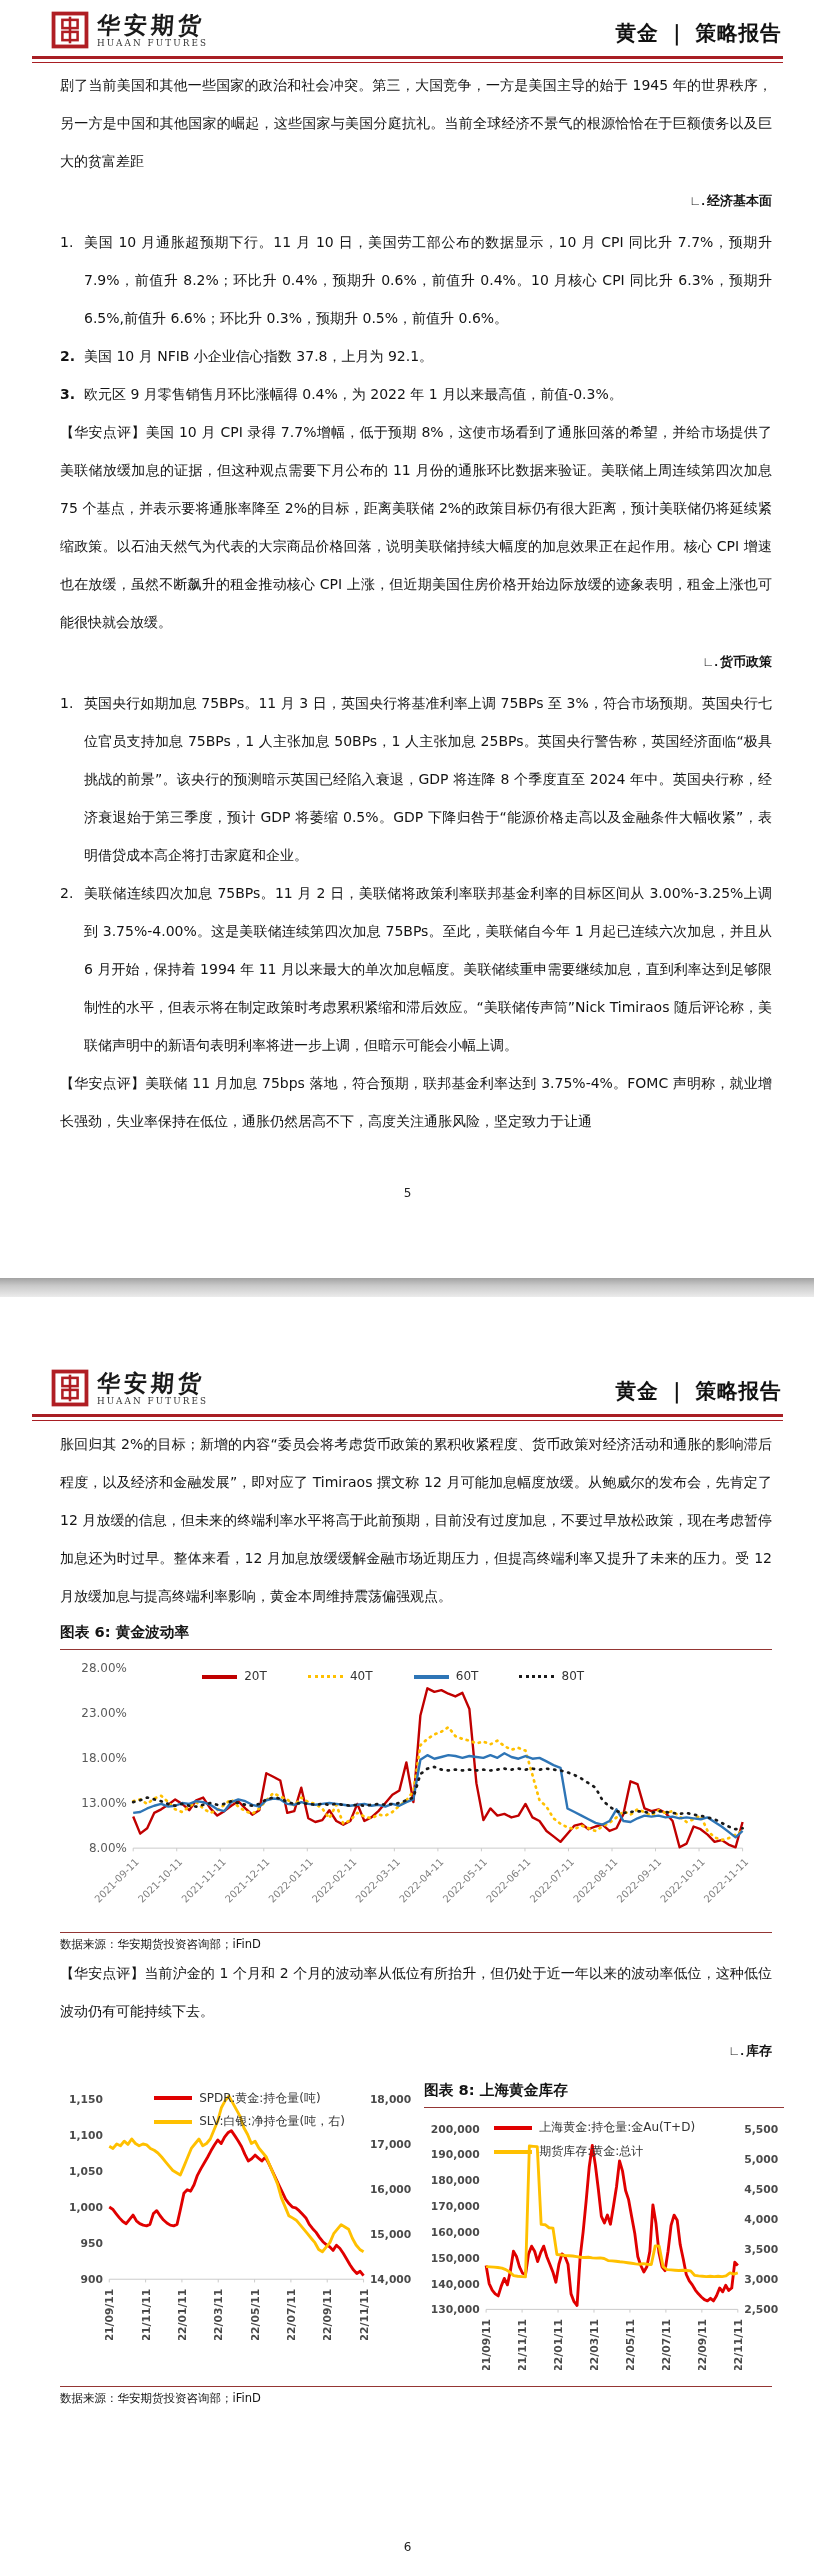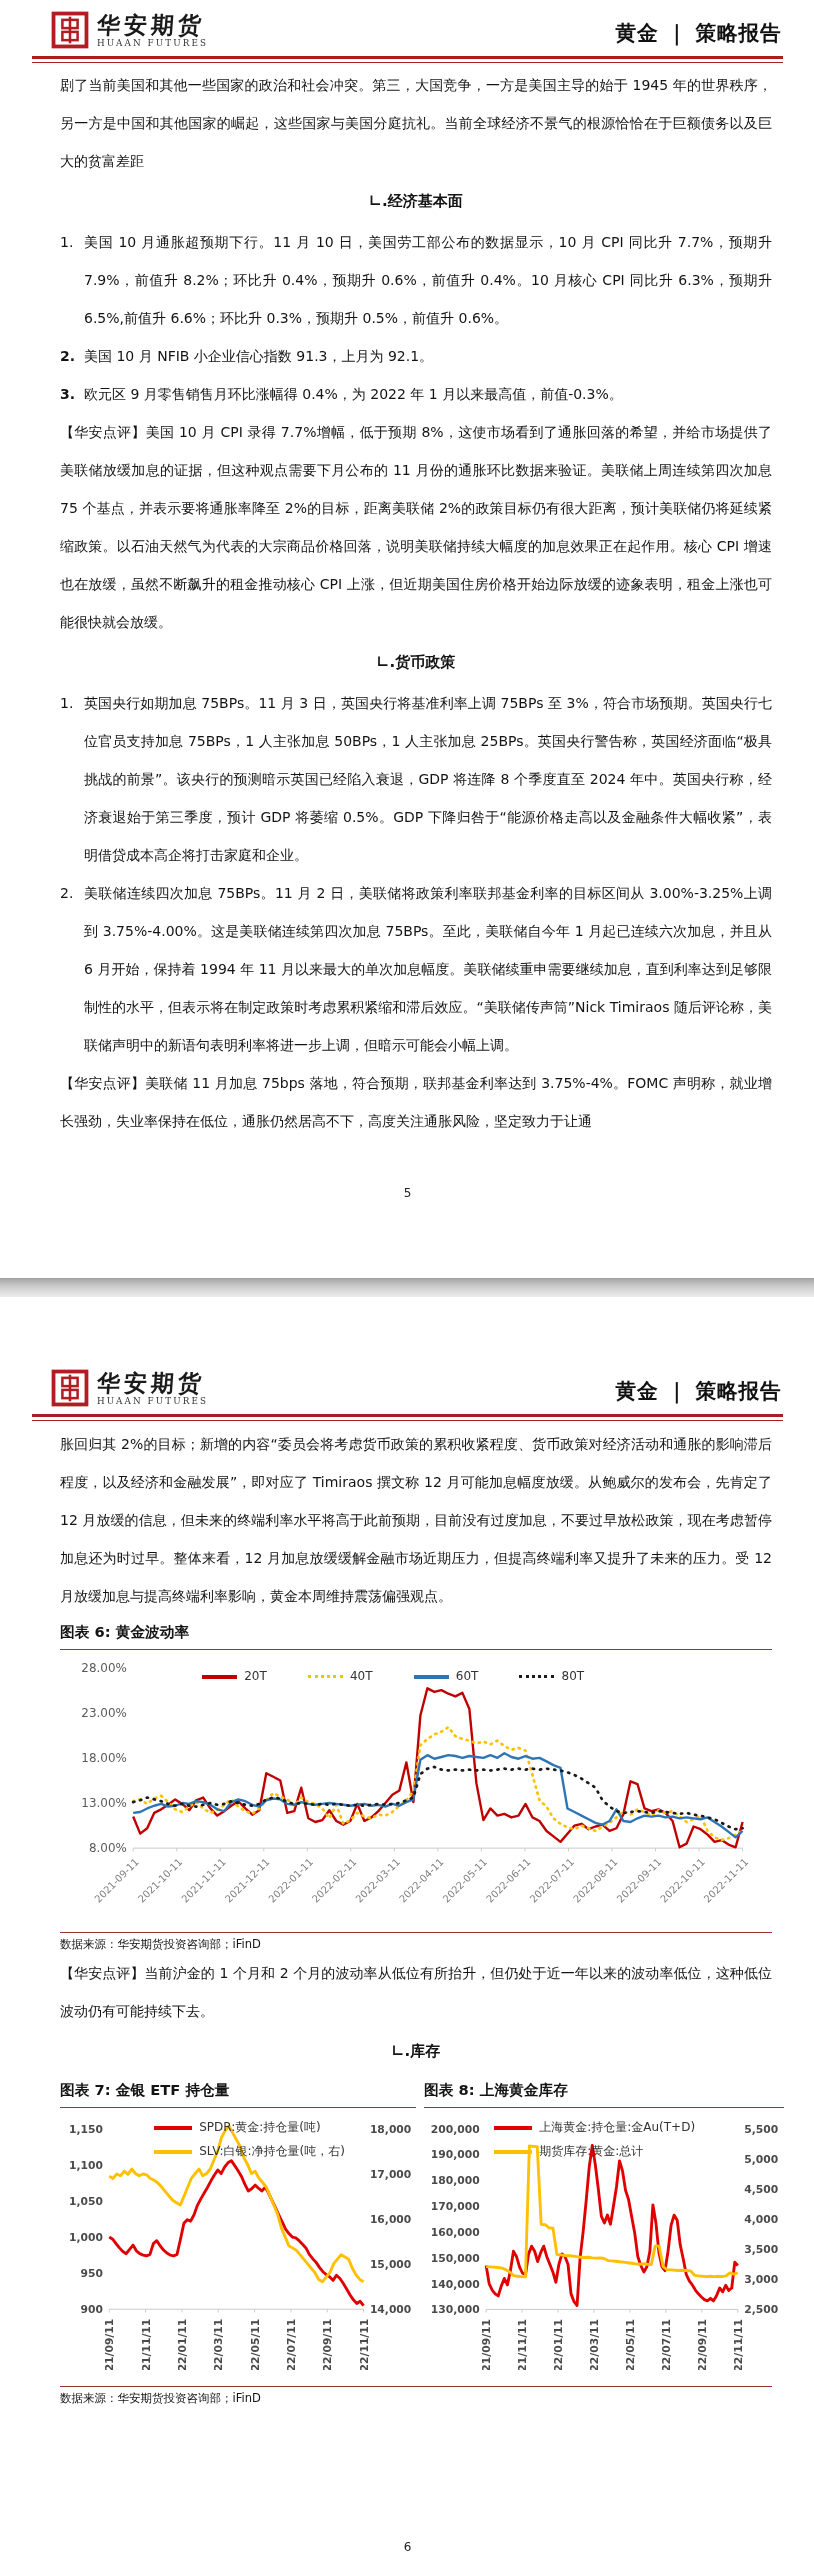--- a/index.html
+++ b/index.html
@@ -16,21 +16,21 @@
   .brand-cn{font-family:"DejaVu Serif",serif;font-weight:700;font-size:23px;letter-spacing:4px;color:#1a1a1a;transform:skewX(-4deg);}
   .brand-en{font-family:"DejaVu Serif",serif;font-size:8.8px;letter-spacing:2.1px;color:#333;margin-top:3.2px;}
   .doc-title{font-size:20.7px;font-weight:700;letter-spacing:0.8px;color:#111;margin-bottom:1.6px;white-space:nowrap;}
   .dbl-rule{height:2.4px;border-top:3.2px solid #A81E23;border-bottom:1.6px solid #A81E23;margin-top:7.2px;}
   
   .body{padding:0 43px 0 60px;font-size:14px;line-height:38px;text-align:justify;}
   .page-5 .body{margin-top:3.2px;}
   .page-6 .body{margin-top:4.8px;}
   .para{margin:0;}
   .lead{font-weight:400;}
-  .section-h{font-size:15px;font-weight:700;line-height:43px;text-align:center;}
+  .section-h{font-size:13px;font-weight:700;line-height:43px;text-align:right;font-family:Liberation Mono, monospace;}
   .li{display:flex;}
   .li .num{flex:none;width:24px;}
   .li .num.bold{font-weight:700;}
   .li .li-text{flex:1;}
   
   .figure{margin-top:4.8px;}
   .fig-title{font-size:14.7px;font-weight:700;line-height:24px;padding-bottom:4.8px;border-bottom:1.6px solid #943634;text-align:left;}
   .chartbox{position:relative;margin-top:3.2px;}
   .fig-row{display:flex;gap:8px;margin-top:4.8px;}
   .fig-col7{width:356px;}
@@ -78,21 +78,21 @@
     </div>
     <div class="body">
         <div class="para"><span>剧了当前美国和其他一些国家的政治和社会冲突。第三，大国竞争，一方是美国主导的始于 1945 年的世界秩序，另一方是中国和其他国家的崛起，这些国家与美国分庭抗礼。当前全球经济不景气的根源恰恰在于巨额债务以及巨大的贫富差距</span></div>
         <div class="section-h"><span>∟.</span><span>经济基本面</span></div>
         <div class="li">
           <span class="num">1.</span>
           <div class="li-text"><span class="lead">美国 10 月通胀超预期下行。</span><span>11 月 10 日，美国劳工部公布的数据显示，10 月 CPI 同比升 7.7%，预期升 7.9%，前值升 8.2%；环比升 0.4%，预期升 0.6%，前值升 0.4%。10 月核心 CPI 同比升 6.3%，预期升 6.5%,前值升 6.6%；环比升 0.3%，预期升 0.5%，前值升 0.6%。</span></div>
         </div>
         <div class="li">
           <span class="num bold">2.</span>
-          <div class="li-text"><span class="lead">美国 10 月 NFIB 小企业信心指数 91.3，上月为 92.1。</span></div>
+          <div class="li-text"><span class="lead">美国 10 月 NFIB 小企业信心指数 37.8，上月为 92.1。</span></div>
         </div>
         <div class="li">
           <span class="num bold">3.</span>
           <div class="li-text"><span class="lead">欧元区 9 月零售销售月环比涨幅得 0.4%，为 2022 年 1 月以来最高值，前值-0.3%。</span></div>
         </div>
         <div class="para"><span>【华安点评】美国 10 月 CPI 录得 7.7%增幅，低于预期 8%，这使市场看到了通胀回落的希望，并给市场提供了美联储放缓加息的证据，但这种观点需要下月公布的 11 月份的通胀环比数据来验证。美联储上周连续第四次加息 75 个基点，并表示要将通胀率降至 2%的目标，距离美联储 2%的政策目标仍有很大距离，预计美联储仍将延续紧缩政策。以石油天然气为代表的大宗商品价格回落，说明美联储持续大幅度的加息效果正在起作用。核心 CPI 增速也在放缓，虽然不断飙升的租金推动核心 CPI 上涨，但近期美国住房价格开始边际放缓的迹象表明，租金上涨也可能很快就会放缓。</span></div>
         <div class="section-h"><span>∟.</span><span>货币政策</span></div>
         <div class="li">
           <span class="num">1.</span>
           <div class="li-text"><span class="lead">英国央行如期加息 75BPs。</span><span>11 月 3 日，英国央行将基准利率上调 75BPs 至 3%，符合市场预期。英国央行七位官员支持加息 75BPs，1 人主张加息 50BPs，1 人主张加息 25BPs。英国央行警告称，英国经济面临“极具挑战的前景”。该央行的预测暗示英国已经陷入衰退，GDP 将连降 8 个季度直至 2024 年中。英国央行称，经济衰退始于第三季度，预计 GDP 将萎缩 0.5%。GDP 下降归咎于“能源价格走高以及金融条件大幅收紧”，表明借贷成本高企将打击家庭和企业。</span></div>
@@ -189,21 +189,20 @@
                 <span class="sw" style="width: 35px; border-top: 3.2px dotted rgb(26, 26, 26);"></span>
                 <span>80T</span>
               </div>
             </div></div>
         </div>
         <div class="source">数据来源：华安期货投资咨询部；iFinD</div>
         <div class="para"><span>【华安点评】当前沪金的 1 个月和 2 个月的波动率从低位有所抬升，但仍处于近一年以来的波动率低位，这种低位波动仍有可能持续下去。</span></div>
         <div class="section-h"><span>∟.</span><span>库存</span></div>
         <div class="fig-row fig-row-wrap">
           <div class="fig-col7">
-            <div class="fig-title">图表 7: 金银 ETF 持仓量</div>
             <div class="chartbox"><svg width="356" height="259" class="chart7" viewBox="0 0 448 325" style="font-size:17.5px">
                 <text x="54" y="27" text-anchor="end" class="ylab">1,150</text>
                 <text x="54" y="72.4" text-anchor="end" class="ylab">1,100</text>
                 <text x="54" y="117.80000000000001" text-anchor="end" class="ylab">1,050</text>
                 <text x="54" y="163.2" text-anchor="end" class="ylab">1,000</text>
                 <text x="54" y="208.60000000000002" text-anchor="end" class="ylab">950</text>
                 <text x="54" y="254" text-anchor="end" class="ylab">900</text>
                 <text x="390" y="27" text-anchor="start" class="ylab">18,000</text>
                 <text x="390" y="83.75" text-anchor="start" class="ylab">17,000</text>
                 <text x="390" y="140.5" text-anchor="start" class="ylab">16,000</text>

